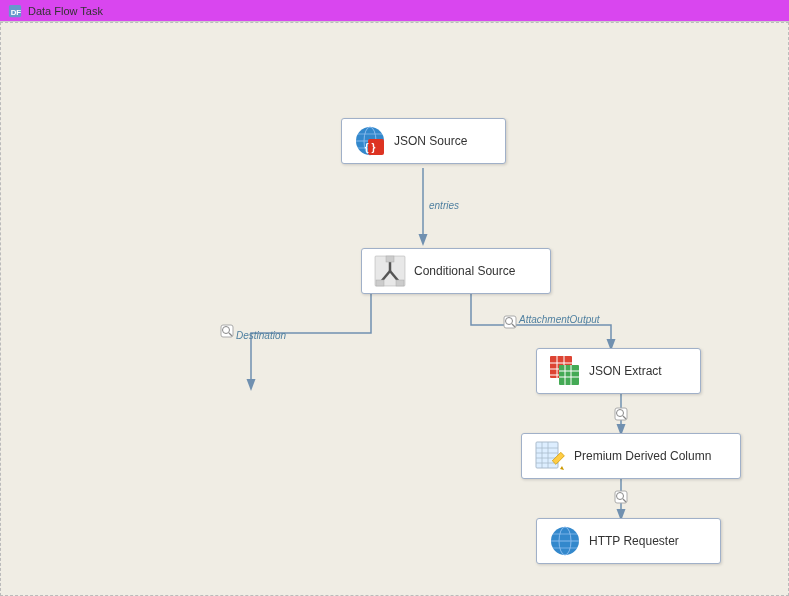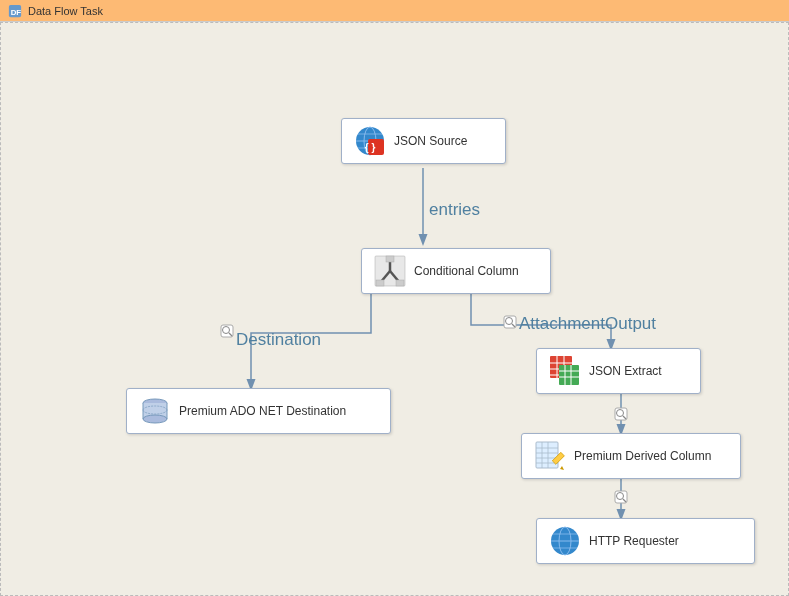--- a/index.html
+++ b/index.html
@@ -4,21 +4,21 @@
   <style>
     * { box-sizing: border-box; margin: 0; padding: 0; }
     body {
       font-family: 'Segoe UI', Arial, sans-serif;
       background: #f0ede4;
       width: 789px;
       height: 596px;
       overflow: hidden;
     }
     .title-bar {
-      background: #fdba74;
+      background: #d946ef;
       border-bottom: 1px solid #ccc;
       padding: 4px 8px;
       display: flex;
       align-items: center;
       gap: 6px;
       height: 22px;
     }
     .title-bar-icon {
       width: 14px;
       height: 14px;
@@ -58,23 +58,24 @@
       height: 32px;
       flex-shrink: 0;
     }
     .node-label {
       font-size: 12px;
       color: #333;
       text-align: right;
     }
     .edge-label {
       position: absolute;
-      font-size: 17px;
+      font-size: 10px;
       color: #5080a0;
       background: transparent;
+      font-style: italic;
     }
   </style>
 </head>
 <body>
 
 <div class="title-bar">
   <svg class="title-bar-icon" viewBox="0 0 16 16">
     <rect x="1" y="1" width="14" height="14" fill="#6699cc" rx="2"></rect>
     <text x="3" y="12" font-size="9" fill="white" font-weight="bold">DF</text>
   </svg>
@@ -141,35 +142,23 @@
     <svg class="node-icon" viewBox="0 0 32 32">
       <rect x="1" y="1" width="30" height="30" fill="#e8e8e8" stroke="#aaa" stroke-width="0.5" rx="1"></rect>
 
       <line x1="16" y1="4" x2="16" y2="16" stroke="#555" stroke-width="2.5"></line>
       <line x1="16" y1="16" x2="6" y2="28" stroke="#555" stroke-width="2.5"></line>
       <line x1="16" y1="16" x2="26" y2="28" stroke="#555" stroke-width="2.5"></line>
       <rect x="12" y="1" width="8" height="6" fill="#ccc" stroke="#aaa" stroke-width="0.5"></rect>
       <rect x="2" y="25" width="8" height="6" fill="#ccc" stroke="#aaa" stroke-width="0.5"></rect>
       <rect x="22" y="25" width="8" height="6" fill="#ccc" stroke="#aaa" stroke-width="0.5"></rect>
     </svg>
-    <span class="node-label">Conditional Column</span>
-  </div>
-
-  <div class="node" style="left:125px; top:365px; width:265px;">
-    <svg class="node-icon" viewBox="0 0 32 32">
-
-      <ellipse cx="16" cy="8" rx="12" ry="4" fill="#aabbdd" stroke="#7799bb" stroke-width="1"></ellipse>
-      <rect x="4" y="8" width="24" height="16" fill="#c0d0e8" stroke="none"></rect>
-      <ellipse cx="16" cy="24" rx="12" ry="4" fill="#aabbdd" stroke="#7799bb" stroke-width="1"></ellipse>
-      <line x1="4" y1="8" x2="4" y2="24" stroke="#7799bb" stroke-width="1"></line>
-      <line x1="28" y1="8" x2="28" y2="24" stroke="#7799bb" stroke-width="1"></line>
-      <ellipse cx="16" cy="15" rx="12" ry="4" fill="none" stroke="#7799bb" stroke-width="0.7" stroke-dasharray="2,1"></ellipse>
-    </svg>
-    <span class="node-label">Premium ADO NET Destination</span>
-  </div>
+    <span class="node-label">Conditional Source</span>
+  </div>
+
 
   <div class="node" style="left:535px; top:325px; width:165px;">
     <svg class="node-icon" viewBox="0 0 32 32">
 
       <rect x="1" y="1" width="22" height="22" fill="#dd4433" rx="1"></rect>
       <line x1="1" y1="8" x2="23" y2="8" stroke="white" stroke-width="1"></line>
       <line x1="1" y1="14" x2="23" y2="14" stroke="white" stroke-width="1"></line>
       <line x1="1" y1="20" x2="23" y2="20" stroke="white" stroke-width="1"></line>
       <line x1="8" y1="1" x2="8" y2="23" stroke="white" stroke-width="1"></line>
       <line x1="15" y1="1" x2="15" y2="23" stroke="white" stroke-width="1"></line>
@@ -193,21 +182,21 @@
       <line x1="2" y1="23" x2="24" y2="23" stroke="#aabbcc" stroke-width="0.8"></line>
       <line x1="8" y1="2" x2="8" y2="28" stroke="#aabbcc" stroke-width="0.8"></line>
       <line x1="14" y1="2" x2="14" y2="28" stroke="#aabbcc" stroke-width="0.8"></line>
 
       <rect x="18" y="16" width="12" height="5" fill="#ffcc44" stroke="#cc9900" stroke-width="0.7" transform="rotate(-45 24 18)"></rect>
       <polygon points="28,26 30,30 26,29" fill="#cc9900"></polygon>
     </svg>
     <span class="node-label">Premium Derived Column</span>
   </div>
 
-  <div class="node" style="left:535px; top:495px; width:219px;">
+  <div class="node" style="left:535px; top:495px; width:185px;">
     <svg class="node-icon" viewBox="0 0 32 32">
       <circle cx="16" cy="16" r="14" fill="#3388cc"></circle>
       <ellipse cx="16" cy="16" rx="6" ry="14" fill="none" stroke="#88bbee" stroke-width="1"></ellipse>
       <line x1="2" y1="16" x2="30" y2="16" stroke="#88bbee" stroke-width="1"></line>
       <line x1="4" y1="9" x2="28" y2="9" stroke="#88bbee" stroke-width="0.8"></line>
       <line x1="4" y1="23" x2="28" y2="23" stroke="#88bbee" stroke-width="0.8"></line>
     </svg>
     <span class="node-label">HTTP Requester</span>
   </div>
 

